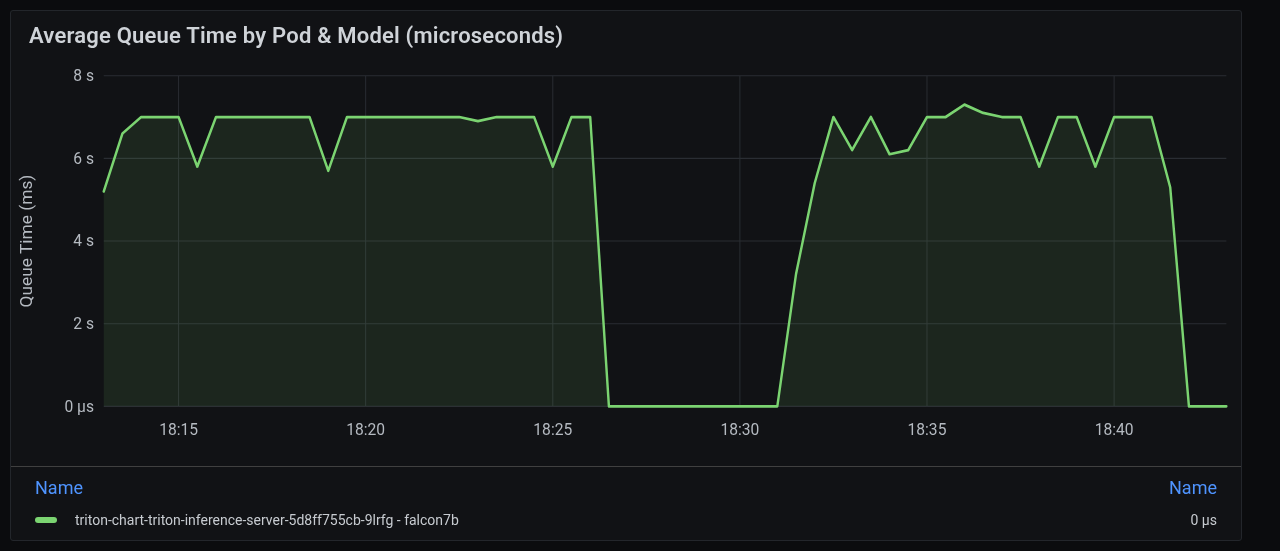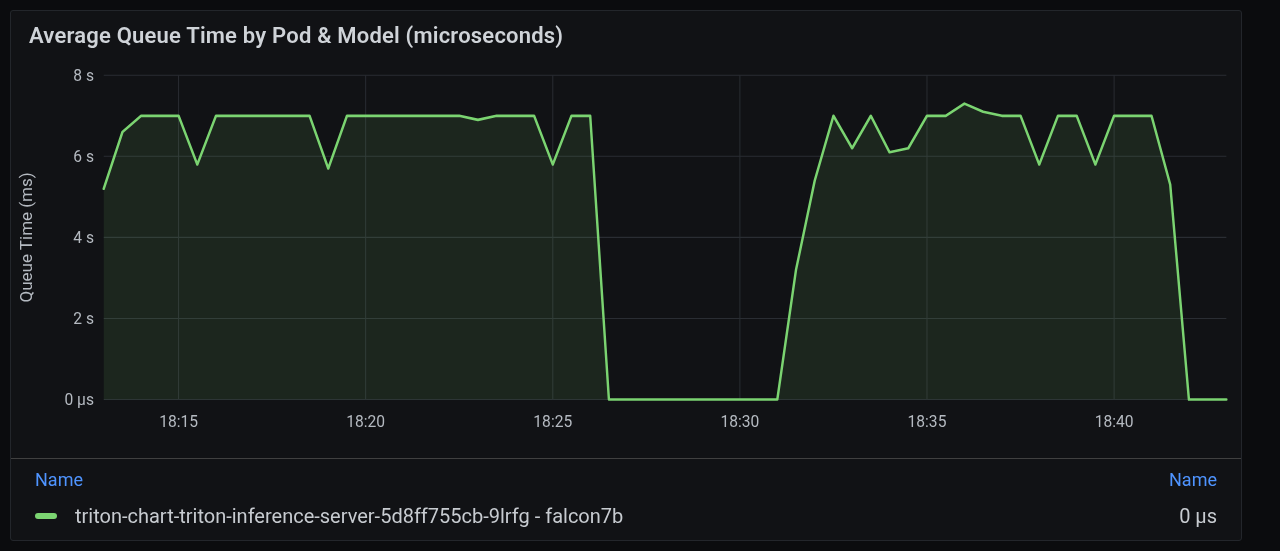--- a/index.html
+++ b/index.html
@@ -57,21 +57,21 @@
     justify-content: space-between;
     font-size: 18px;
   }
   .legend-head .name { color: #4f94ff; }
   .legend-head .last { color: #4f94ff; }
   .legend-row {
     display: flex;
     justify-content: space-between;
     align-items: center;
     padding: 8px 24px 12px 24px;
-    font-size: 20px;
+    font-size: 14px;
     color: #c7cbd0;
   }
   .swatch {
     display: inline-block;
     width: 22px;
     height: 6px;
     border-radius: 3px;
     background: #7bd471;
     margin-right: 18px;
     vertical-align: middle;

